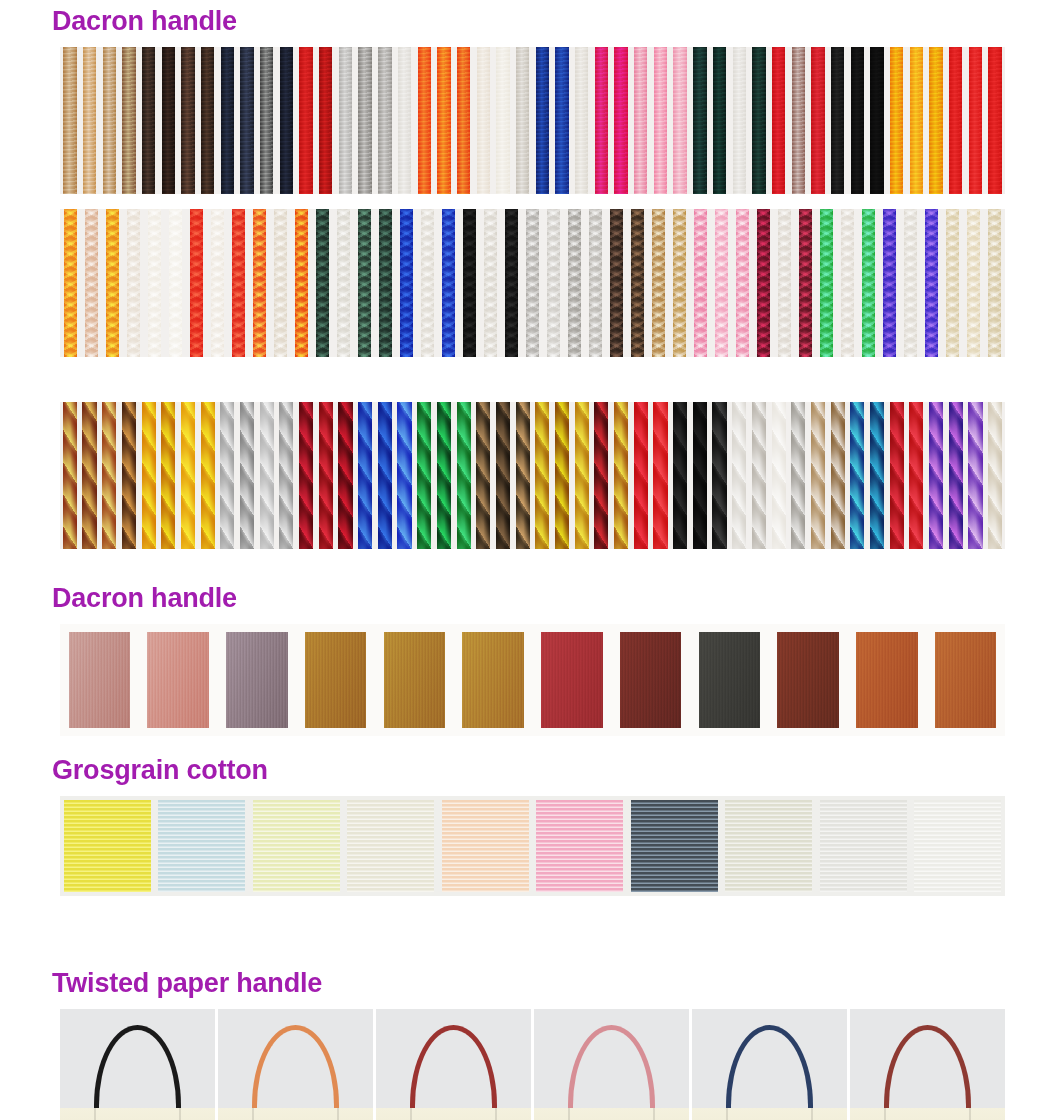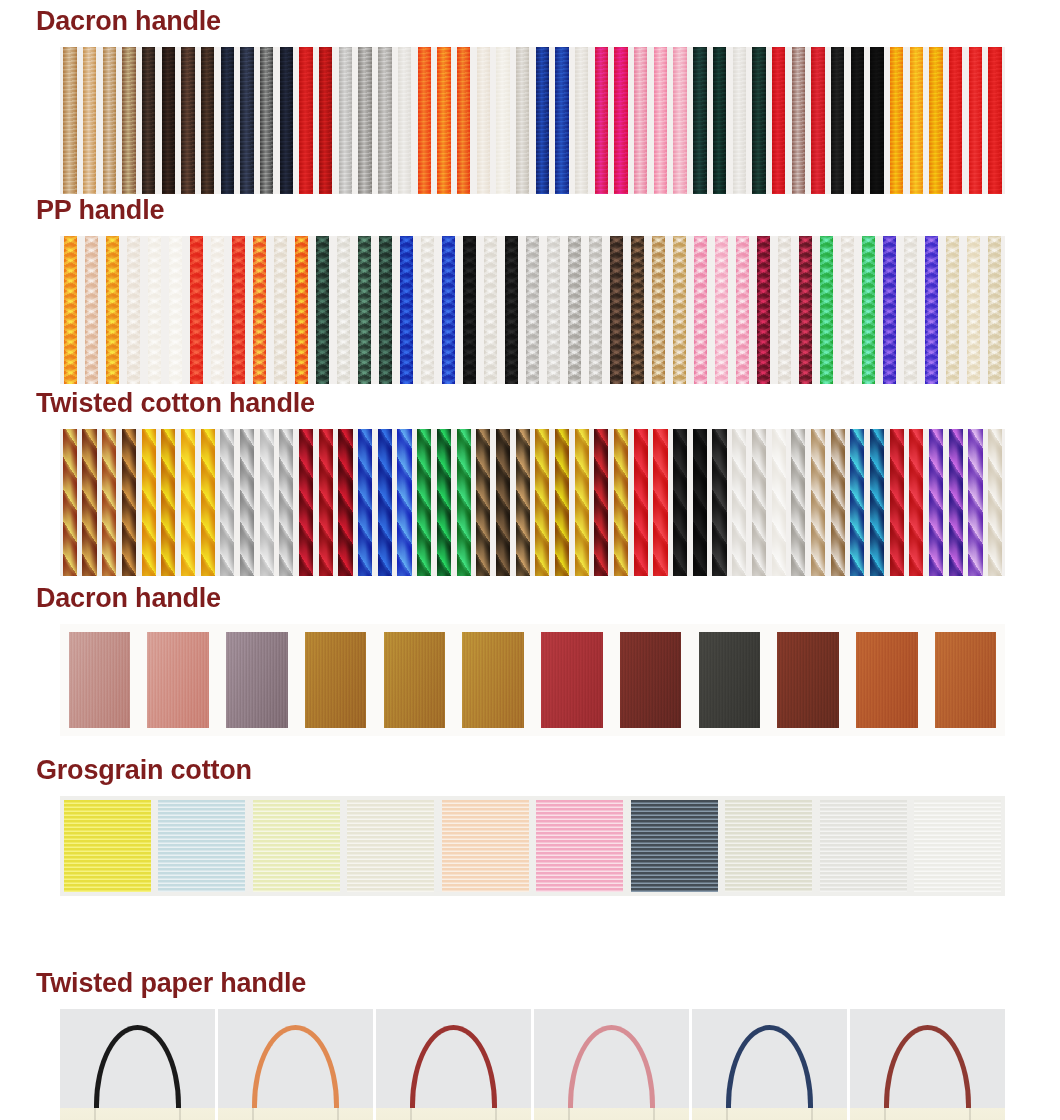--- a/index.html
+++ b/index.html
@@ -5,22 +5,22 @@
   html,body{margin:0;padding:0;background:#ffffff;}
   body{
     width:1060px;height:1120px;overflow:hidden;
     font-family:"Liberation Sans", sans-serif;
     -webkit-font-smoothing:antialiased;
   }
   .sheet{position:relative;width:1060px;height:1120px;background:#fff;}
 
   .section{position:absolute;left:0;width:1060px;}
   .sec-title{
-    font-size:27px;font-weight:700;color:#7f1d1d;
-    letter-spacing:-0.2px;padding-left:36px;
+    font-size:27px;font-weight:700;color:#a21caf;
+    letter-spacing:-0.2px;padding-left:52px;
     line-height:1;white-space:nowrap;
   }
   .strip{
     position:relative;overflow:hidden;background:#f2f0ee;
     box-sizing:border-box;
   }
 
   
   .cordrow{position:absolute;inset:0;display:flex;}
   .cordcell{position:relative;flex:1 1 0;height:100%;}
@@ -288,21 +288,20 @@
             <div class="cord" data-name="dacron-cord" style="background: rgb(229, 38, 38);"></div>
           </div>
           <div class="cordcell" data-name="dacron-swatch">
             <div class="cord" data-name="dacron-cord" style="background: rgb(223, 31, 31);"></div>
           </div>
         </div>
     </div>
   </div>
 
   <div class="section" data-name="section-pp" style="top:197px;">
-    <div class="sec-title" data-name="section-title-pp">PP handle</div>
     <div class="strip pp" data-name="swatch-strip-pp" style="margin-left:60px;width:945px;height:148px;margin-top:12px;">
       <div class="cordrow" data-name="cord-row-pp">
           <div class="cordcell" data-name="pp-swatch">
             <div class="cord" data-name="pp-cord" style="background: rgb(242, 162, 42);"></div>
           </div>
           <div class="cordcell" data-name="pp-swatch">
             <div class="cord" data-name="pp-cord" style="background: rgb(231, 201, 180);"></div>
           </div>
           <div class="cordcell" data-name="pp-swatch">
             <div class="cord" data-name="pp-cord" style="background: rgb(240, 168, 39);"></div>
@@ -431,21 +430,20 @@
             <div class="cord" data-name="pp-cord" style="background: rgb(236, 227, 205);"></div>
           </div>
           <div class="cordcell" data-name="pp-swatch">
             <div class="cord" data-name="pp-cord" style="background: rgb(227, 217, 191);"></div>
           </div>
         </div>
     </div>
   </div>
 
   <div class="section" data-name="section-twisted-cotton" style="top:390px;">
-    <div class="sec-title" data-name="section-title-twisted-cotton">Twisted cotton handle</div>
     <div class="strip twisted" data-name="swatch-strip-twisted-cotton" style="margin-left:60px;width:945px;height:147px;margin-top:12px;">
       <div class="cordrow" data-name="cord-row-twisted-cotton">
           <div class="cordcell" data-name="twisted-cotton-swatch">
             <div class="cord" data-name="twisted-cotton-cord" style="background: rgb(185, 128, 60);"></div>
           </div>
           <div class="cordcell" data-name="twisted-cotton-swatch">
             <div class="cord" data-name="twisted-cotton-cord" style="background: rgb(169, 111, 51);"></div>
           </div>
           <div class="cordcell" data-name="twisted-cotton-swatch">
             <div class="cord" data-name="twisted-cotton-cord" style="background: rgb(194, 138, 67);"></div>

